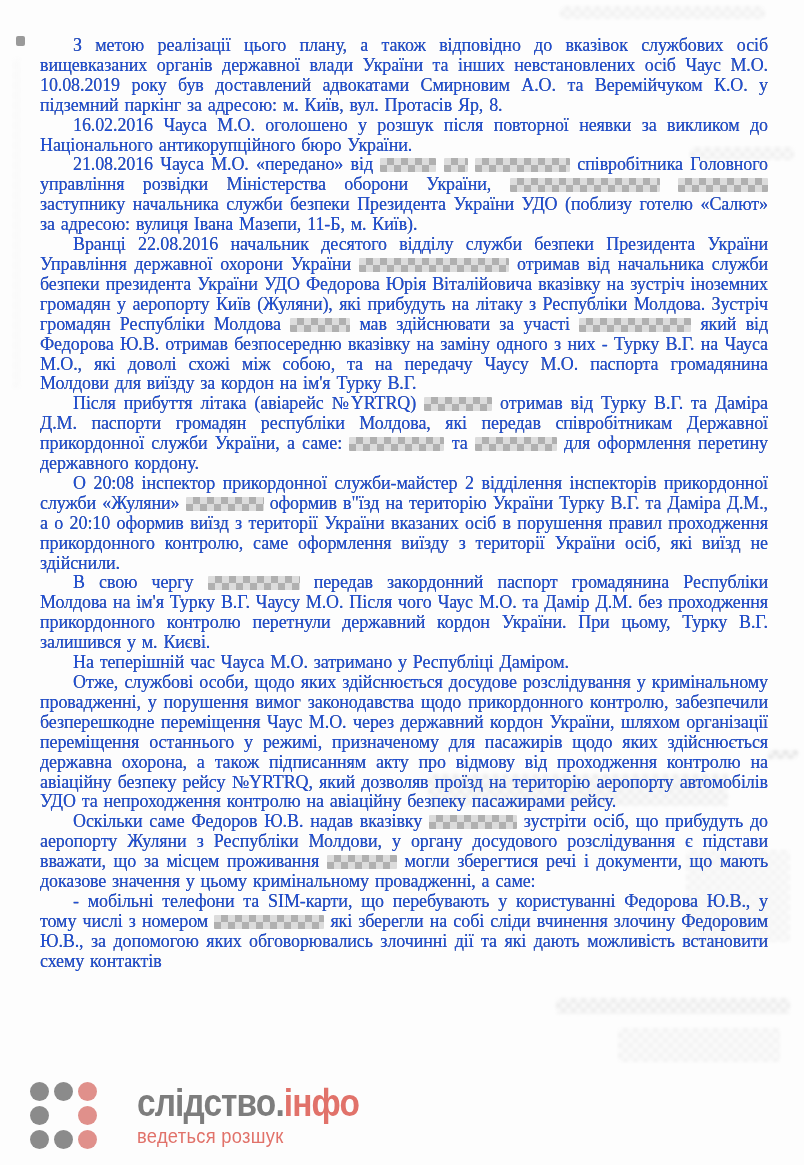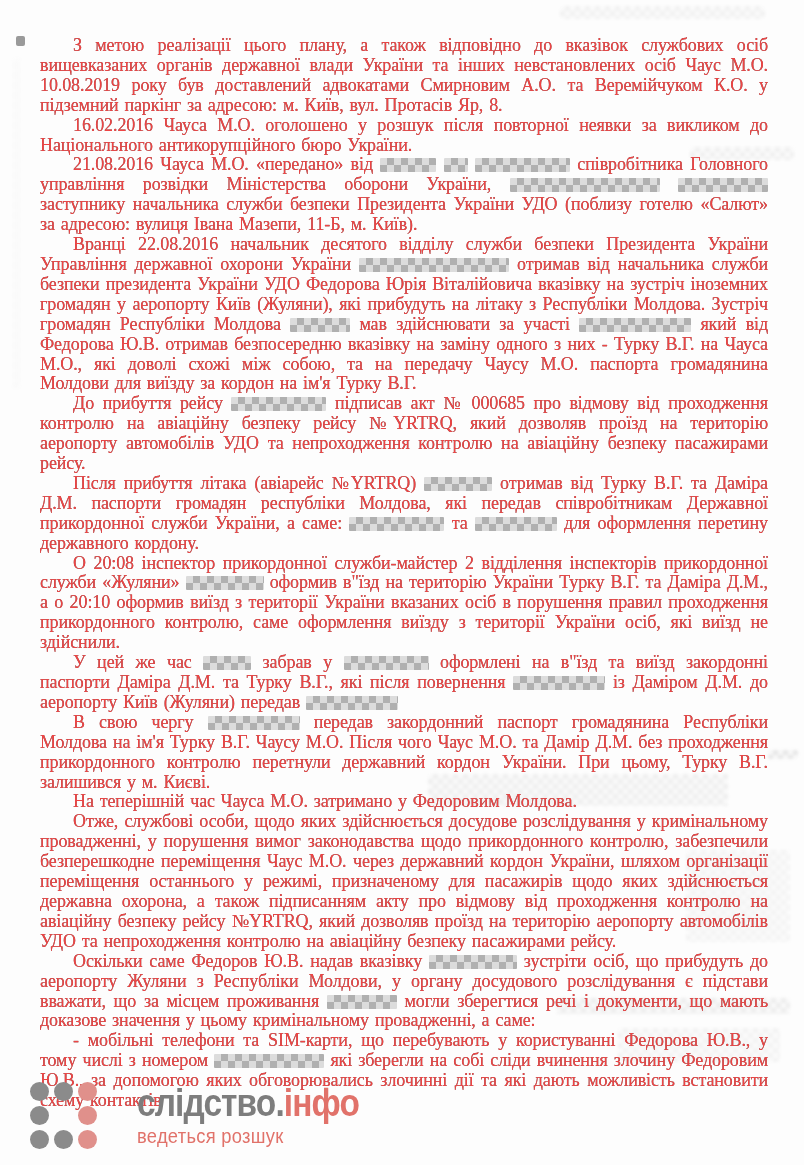--- a/index.html
+++ b/index.html
@@ -6,21 +6,21 @@
   body{
     width:804px;height:1165px;position:relative;
     background:#fdfdfd;
     font-family:"Liberation Serif", serif;
     overflow:hidden;
   }
   .page{position:absolute;inset:0;overflow:hidden;background:#fdfdfd;}
   
   .doc{
     position:absolute;left:40px;top:36px;width:728px;
-    font-size:18px;line-height:19.9px;color:#ef4444;
+    font-size:18px;line-height:19.9px;color:#1d4ed8;
     text-align:justify;
     text-shadow:0 0 .6px rgba(25,25,25,.7);
     letter-spacing:-0.1px;
     word-spacing:1.5px;
   }
   .doc p{margin:0;text-indent:33px;}
   .redact{
     display:inline-block;height:14px;vertical-align:-2px;
     background:repeating-conic-gradient(#a6a6a6 0% 25%, #d8d8d8 0% 50%);
     background-size:14px 14px;
@@ -79,26 +79,24 @@
   <div class="ghost g6"></div>
   <div class="ghost g7"></div>
   <div class="ghost streak"></div>
   <div class="mark"></div>
 
   <div class="doc">
       <p>З метою реалізації цього плану, а також відповідно до вказівок службових осіб вищевказаних органів державної влади України та інших невстановлених осіб Чаус М.О. 10.08.2019 року був доставлений адвокатами Смирновим А.О. та Веремійчуком К.О. у підземний паркінг за адресою: м. Київ, вул. Протасів Яр, 8.</p>
       <p>16.02.2016 Чауса М.О. оголошено у розшук після повторної неявки за викликом до Національного антикорупційного бюро України.</p>
       <p>21.08.2016 Чауса М.О. «передано» від <span class="redact" style="width: 56px;"></span> <span class="redact" style="width: 24px;"></span> <span class="redact" style="width: 95px;"></span> співробітника Головного управління розвідки Міністерства оборони України, <span class="redact" style="width: 150px;"></span> <span class="redact" style="width: 90px;"></span> заступнику начальника служби безпеки Президента України УДО (поблизу готелю «Салют» за адресою: вулиця Івана Мазепи, 11-Б, м. Київ).</p>
       <p>Вранці 22.08.2016 начальник десятого відділу служби безпеки Президента України Управління державної охорони України <span class="redact" style="width: 150px;"></span> отримав від начальника служби безпеки президента України УДО Федорова Юрія Віталійовича вказівку на зустріч іноземних громадян у аеропорту Київ (Жуляни), які прибудуть на літаку з Республіки Молдова. Зустріч громадян Республіки Молдова <span class="redact" style="width: 60px;"></span> мав здійснювати за участі <span class="redact" style="width: 112px;"></span> який від Федорова Ю.В. отримав безпосередню вказівку на заміну одного з них - Турку В.Г. на Чауса М.О., які доволі схожі між собою, та на передачу Чаусу М.О. паспорта громадянина Молдови для виїзду за кордон на ім'я Турку В.Г.</p>
-      <p>До прибуття рейсу <span class="redact" style="width: 95px;"></span> підписав акт № 000685 про відмову від проходження контролю на авіаційну безпеку рейсу №YRTRQ, який дозволяв проїзд на територію аеропорту автомобілів УДО та непроходження контролю на авіаційну безпеку пасажирами рейсу.</p>
       <p>Після прибуття літака (авіарейс №YRTRQ) <span class="redact" style="width: 68px;"></span> отримав від Турку В.Г. та Даміра Д.М. паспорти громадян республіки Молдова, які передав співробітникам Державної прикордонної служби України, а саме: <span class="redact" style="width: 95px;"></span> та <span class="redact" style="width: 82px;"></span> для оформлення перетину державного кордону.</p>
       <p>О 20:08 інспектор прикордонної служби-майстер 2 відділення інспекторів прикордонної служби «Жуляни» <span class="redact" style="width: 78px;"></span> оформив в"їзд на територію України Турку В.Г. та Даміра Д.М., а о 20:10 оформив виїзд з території України вказаних осіб в порушення правил проходження прикордонного контролю, саме оформлення виїзду з території України осіб, які виїзд не здійснили.</p>
-      <p>У цей же час <span class="redact" style="width: 48px;"></span> забрав у <span class="redact" style="width: 85px;"></span> оформлені на в"їзд та виїзд закордонні паспорти Даміра Д.М. та Турку В.Г., які після повернення <span class="redact" style="width: 92px;"></span> із Даміром Д.М. до аеропорту Київ (Жуляни) передав <span class="redact" style="width: 92px;"></span></p>
       <p>В свою чергу <span class="redact" style="width: 92px;"></span> передав закордонний паспорт громадянина Республіки Молдова на ім'я Турку В.Г. Чаусу М.О. Після чого Чаус М.О. та Дамір Д.М. без проходження прикордонного контролю перетнули державний кордон України. При цьому, Турку В.Г. залишився у м. Києві.</p>
-      <p>На теперішній час Чауса М.О. затримано у Федоровим Молдова.</p>
+      <p>На теперішній час Чауса М.О. затримано у Республіці Даміром.</p>
       <p>Отже, службові особи, щодо яких здійснюється досудове розслідування у кримінальному провадженні, у порушення вимог законодавства щодо прикордонного контролю, забезпечили безперешкодне переміщення Чаус М.О. через державний кордон України, шляхом організації переміщення останнього у режимі, призначеному для пасажирів щодо яких здійснюється державна охорона, а також підписанням акту про відмову від проходження контролю на авіаційну безпеку рейсу №YRTRQ, який дозволяв проїзд на територію аеропорту автомобілів УДО та непроходження контролю на авіаційну безпеку пасажирами рейсу.</p>
       <p>Оскільки саме Федоров Ю.В. надав вказівку <span class="redact" style="width: 88px;"></span> зустріти осіб, що прибудуть до аеропорту Жуляни з Республіки Молдови, у органу досудового розслідування є підстави вважати, що за місцем проживання <span class="redact" style="width: 70px;"></span> могли зберегтися речі і документи, що мають доказове значення у цьому кримінальному провадженні, а саме:</p>
       <p>- мобільні телефони та SIM-карти, що перебувають у користуванні Федорова Ю.В., у тому числі з номером <span class="redact" style="width: 110px;"></span> які зберегли на собі сліди вчинення злочину Федоровим Ю.В., за допомогою яких обговорювались злочинні дії та які дають можливість встановити схему контактів</p>
     </div>
 
   <div class="logo">
     <div class="dots">
         <span class="dot" style="background: rgb(139, 139, 139);"></span>
         <span class="dot" style="background: rgb(139, 139, 139);"></span>
         <span class="dot" style="background: rgb(224, 144, 139);"></span>

